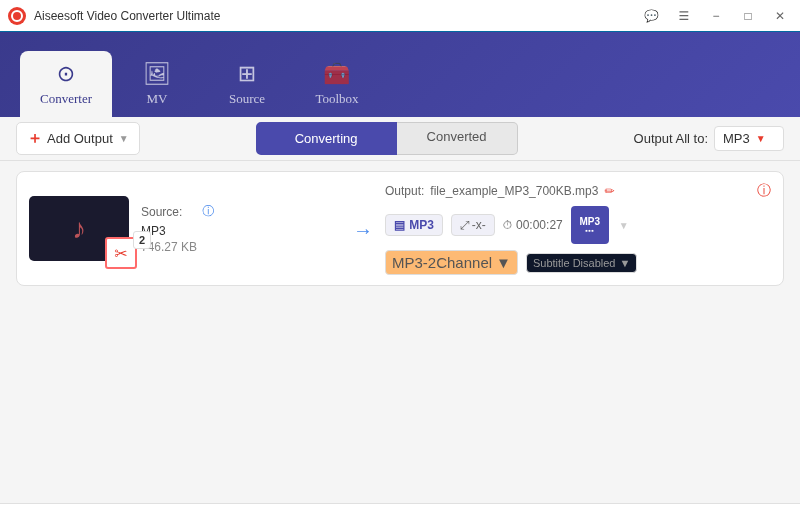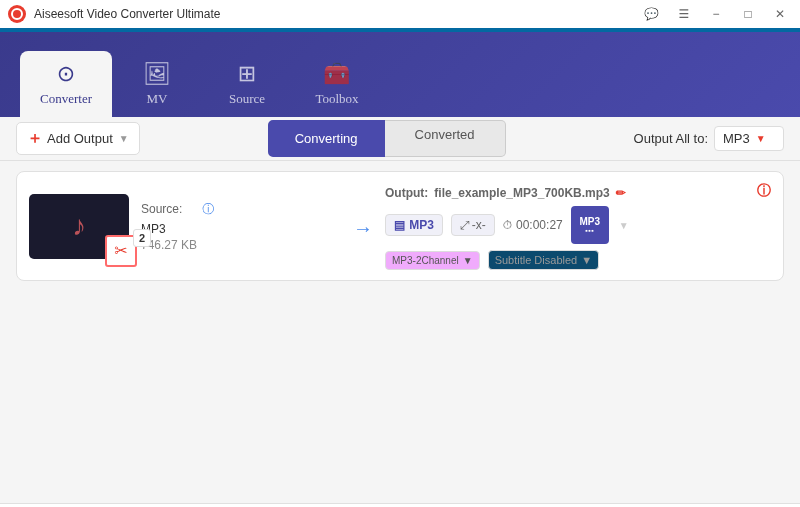--- a/index.html
+++ b/index.html
@@ -5,21 +5,21 @@
     * { margin: 0; padding: 0; box-sizing: border-box; }
     body { width: 800px; height: 507px; overflow: hidden; font-family: 'Segoe UI', Arial, sans-serif; background: #f0f0f0; }
 
     
     .title-bar {
       background: #ffffff;
       height: 32px;
       display: flex;
       align-items: center;
       padding: 0 8px;
-      border-bottom: 4px solid #0369a1;
+      border-bottom: 1px solid #0369a1;
     }
     .title-bar-logo {
       width: 18px; height: 18px;
       background: #e83c2e;
       border-radius: 50%;
       display: flex; align-items: center; justify-content: center;
       margin-right: 8px;
       flex-shrink: 0;
     }
     .title-bar-logo::after {
@@ -116,26 +116,26 @@
       font-size: 10px;
       margin-left: 2px;
     }
     .tabs-center {
       flex: 1;
       display: flex;
       justify-content: center;
       gap: 0;
     }
     .convert-tab {
-      padding: 6px 22px;
+      padding: 6px 36px;
       font-size: 13px;
       cursor: pointer;
       border-radius: 5px 0 0 5px;
       background: #e8e8e8;
-      border: 5px solid #ef4444;
+      border: 3px solid #ef4444;
       color: #555;
       text-align: right;
     }
     .convert-tab.active {
       background: #4a4aac;
       color: white;
       border-color: #4a4aac;
     }
     .converted-tab {
       padding: 6px 30px;
@@ -267,23 +267,22 @@
     .output-section {
       flex: 1;
       display: flex;
       flex-direction: column;
       gap: 6px;
     }
     .output-header {
       font-size: 12px;
       color: #666;
       display: flex;
-      align-items: flex-end;
+      align-items: center;
       gap: 6px;
-      font-weight: bold;
     }
     .edit-icon { color: #e83c2e; font-size: 12px; cursor: pointer; }
     .warn-icon { color: #e83c2e; font-size: 14px; }
     .output-controls {
       display: flex;
       align-items: center;
       gap: 8px;
     }
     .format-badge {
       background: #f0f0f8;
@@ -323,31 +322,31 @@
       flex-direction: column;
       align-items: center;
       justify-content: center;
       font-size: 9px;
       font-weight: bold;
       cursor: pointer;
     }
     .format-icon-box .fmt-label { font-size: 10px; font-weight: bold; }
     .format-expand { color: #ccc; font-size: 10px; margin-left: 2px; }
     .channel-select {
-      background: #f0abfc;
+      background: #fdba74;
       border: 1px solid #ddd;
       border-radius: 4px;
       padding: 3px 6px;
-      font-size: 10px;
+      font-size: 15px;
       color: #555;
       display: flex; align-items: center; gap: 4px;
       cursor: pointer;
     }
     .subtitle-select {
-      background: #0c4a6e;
+      background: #0f172a;
       border: 1px solid #ddd;
       border-radius: 4px;
       padding: 3px 6px;
       font-size: 11px;
       color: #999;
       display: flex; align-items: center; gap: 4px;
       cursor: pointer;
     }
 
     

